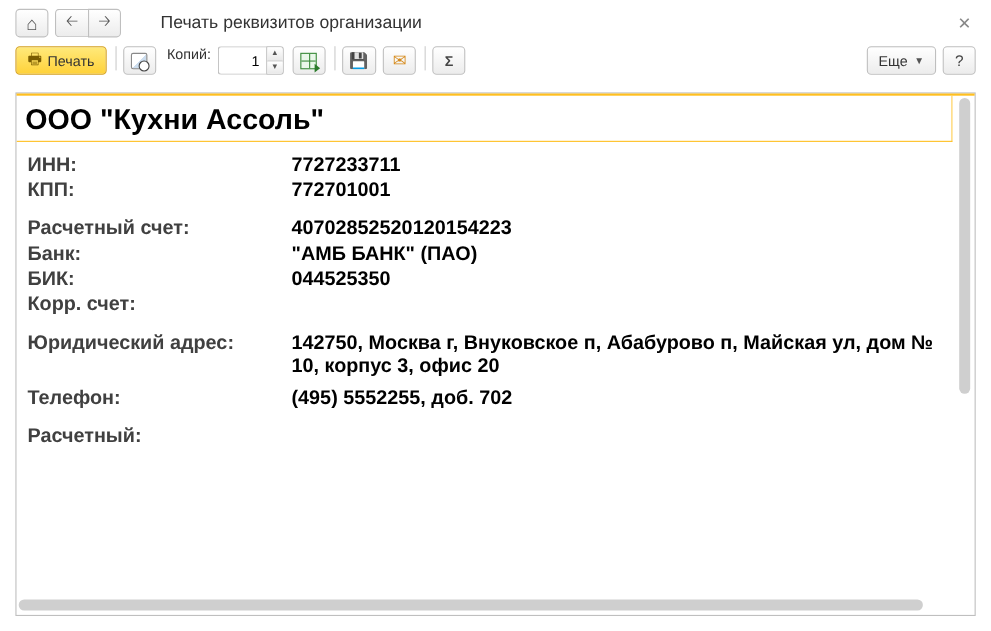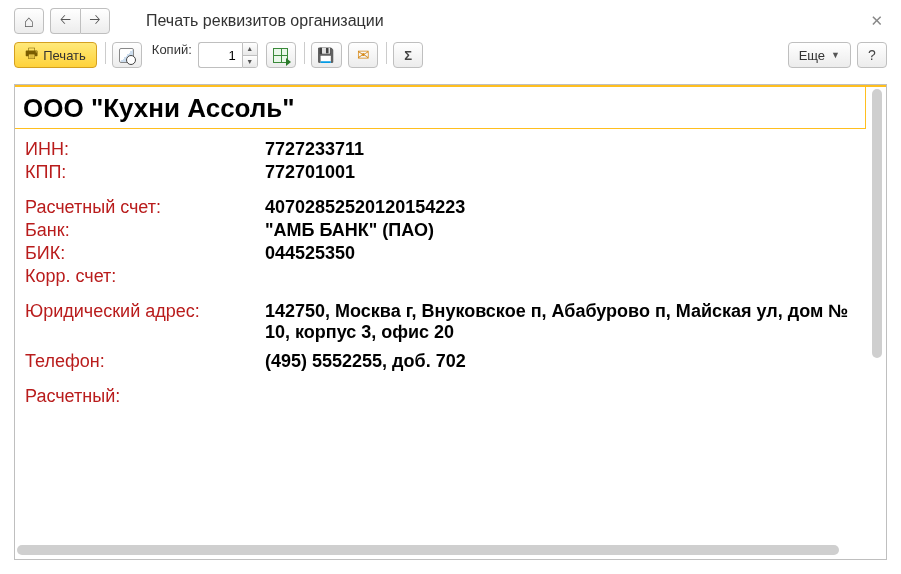--- a/index.html
+++ b/index.html
@@ -215,21 +215,21 @@
     border-bottom: 1px solid #ffbf1f;
     border-right: 1px solid #ffbf1f;
     margin-right: 0;
   }
   .doc-body {
     font-size: 18px;
     padding: 10px 10px;
   }
   .block { margin-bottom: 14px; }
   .row { display:flex; }
-  .row .lab { width: 240px; flex:0 0 240px; color:#b91c1c; }
+  .row .lab { width: 240px; flex:0 0 240px; color:#404040;font-weight:bold; }
   .row .val { font-weight: bold; flex:1; }
   .row + .row { margin-top: 2px; }
 
 </style>
 </head>
 <body>
 
 <div class="title-bar">
   <div class="tb-btn">
     <span class="ico ico-home"></span>

